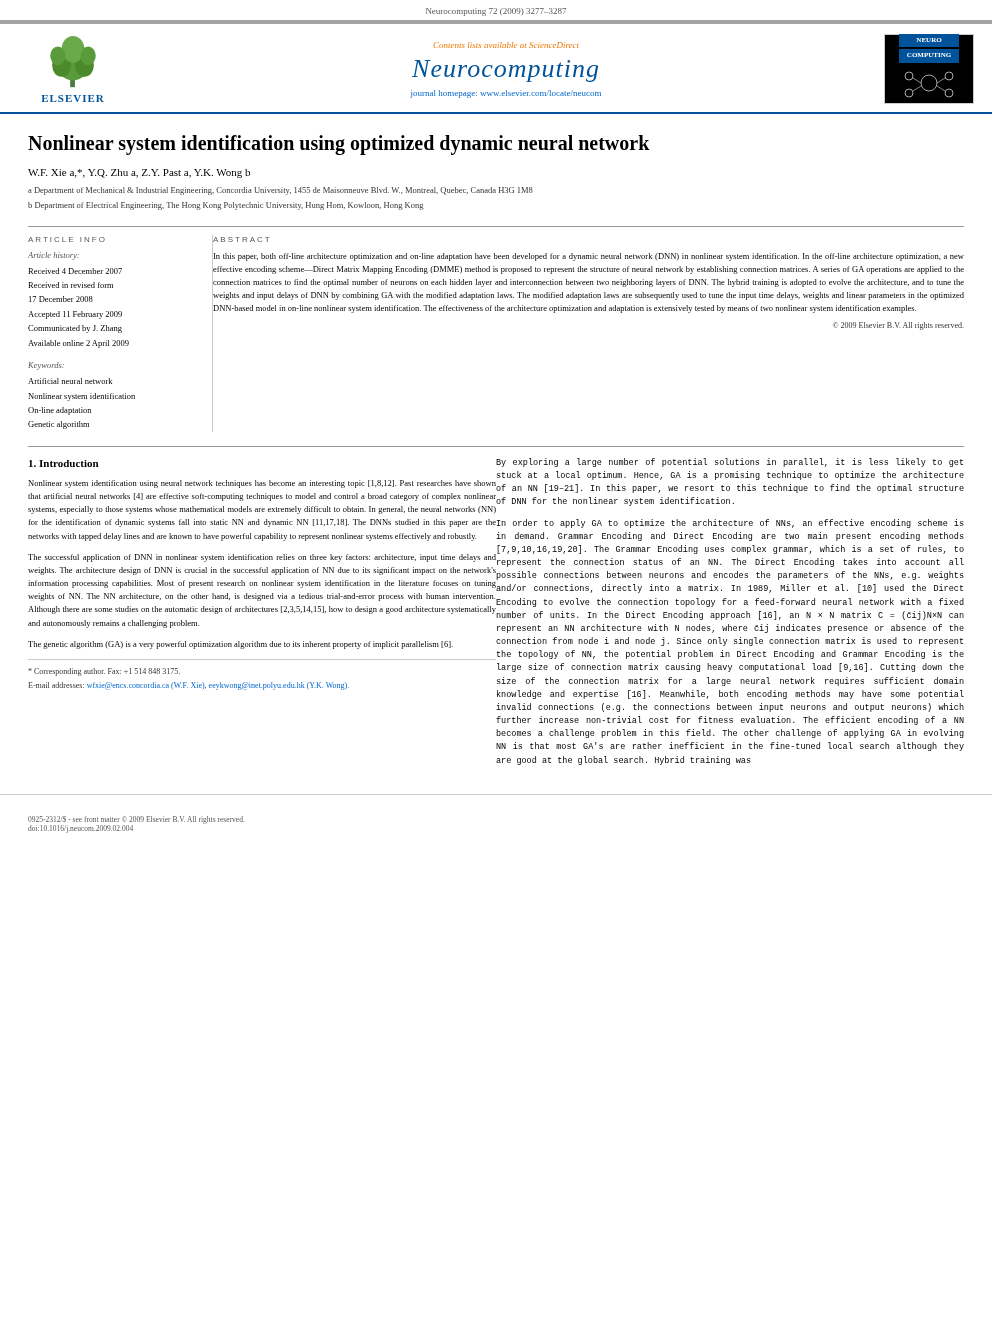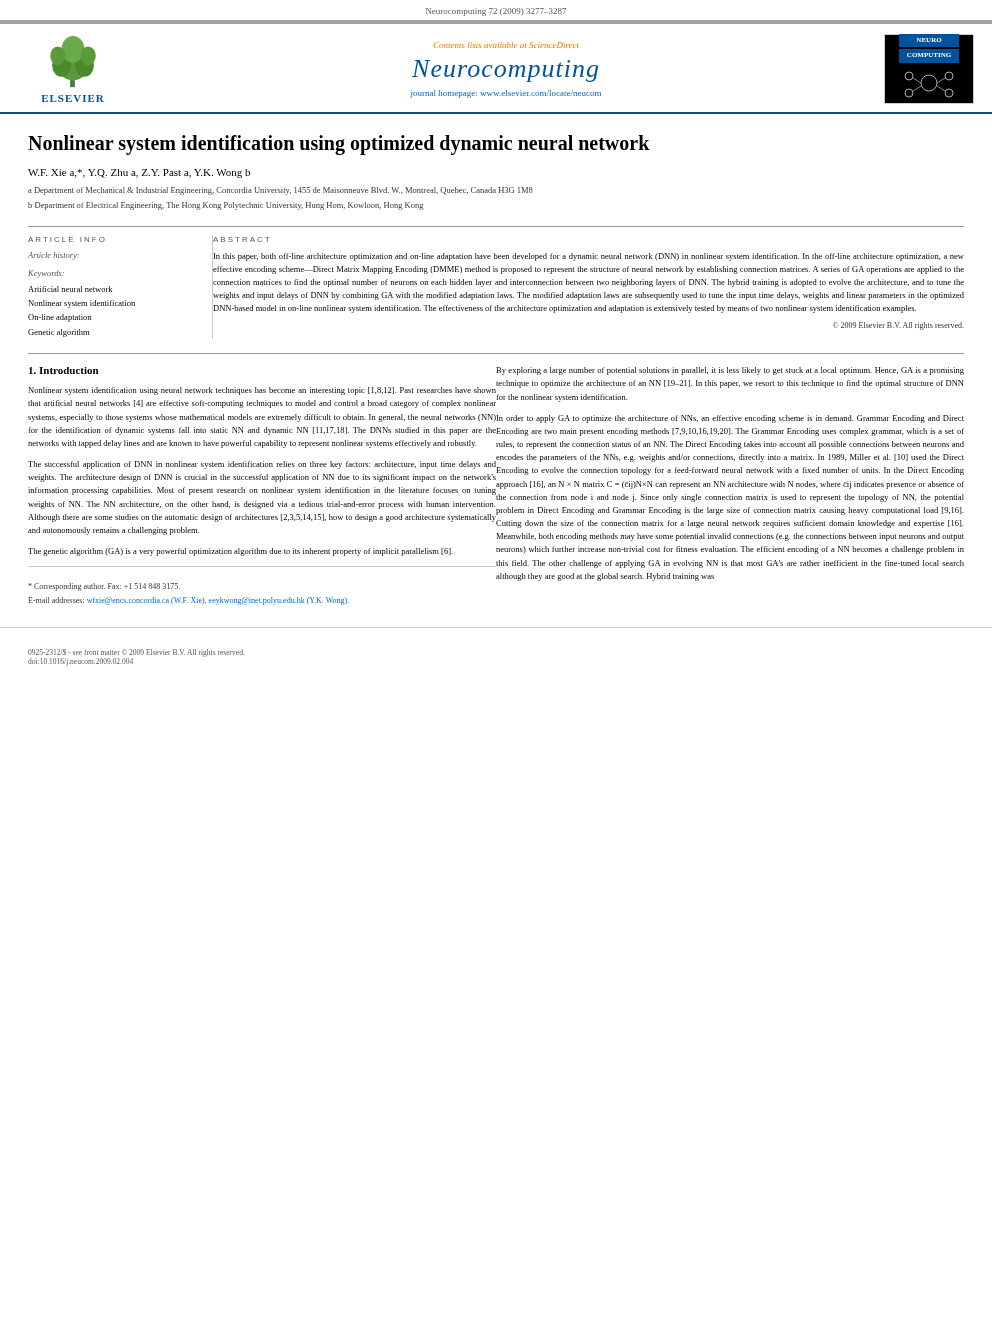--- a/index.html
+++ b/index.html
@@ -217,39 +217,40 @@
       border-top: 1px solid #999;
       padding-top: 10px;
     }
 
     .body-left {
       flex: 1;
     }
 
     .body-right {
       flex: 1;
+      font-family: Liberation Mono, monospace;
     }
 
     .section-title {
       font-size: 11px;
       font-weight: bold;
       margin-bottom: 8px;
       color: #000;
     }
 
     .body-text {
       font-size: 8.5px;
       line-height: 1.55;
       text-align: justify;
       margin-bottom: 8px;
     }
 
     .footnote-area {
       border-top: 1px solid #ccc;
-      padding-top: 14px;
+      padding-top: 6px;
       font-size: 8px;
       line-height: 1.5;
       color: #333;
     }
 
     .footnote-area p {
       margin-bottom: 2px;
     }
 
     .bottom-bar {
@@ -328,20 +329,28 @@
     <div class="affiliations">
       <p>a Department of Mechanical &amp; Industrial Engineering, Concordia University, 1455 de Maisonneuve Blvd. W., Montreal, Quebec, Canada H3G 1M8</p>
       <p>b Department of Electrical Engineering, The Hong Kong Polytechnic University, Hung Hom, Kowloon, Hong Kong</p>
     </div>
 
     <div class="two-col">
 
       <div class="article-info-col">
         <div class="section-heading-small">ARTICLE INFO</div>
         <div class="info-label">Article history:</div>
+        <div class="info-dates">
+          <p>Received 4 December 2007</p>
+          <p>Received in revised form</p>
+          <p>17 December 2008</p>
+          <p>Accepted 11 February 2009</p>
+          <p>Communicated by J. Zhang</p>
+          <p>Available online 2 April 2009</p>
+        </div>
         <div class="keywords-section">
           <div class="info-label">Keywords:</div>
           <div class="keywords-list">
             <p>Artificial neural network</p>
             <p>Nonlinear system identification</p>
             <p>On-line adaptation</p>
             <p>Genetic algorithm</p>
           </div>
         </div>
       </div>

